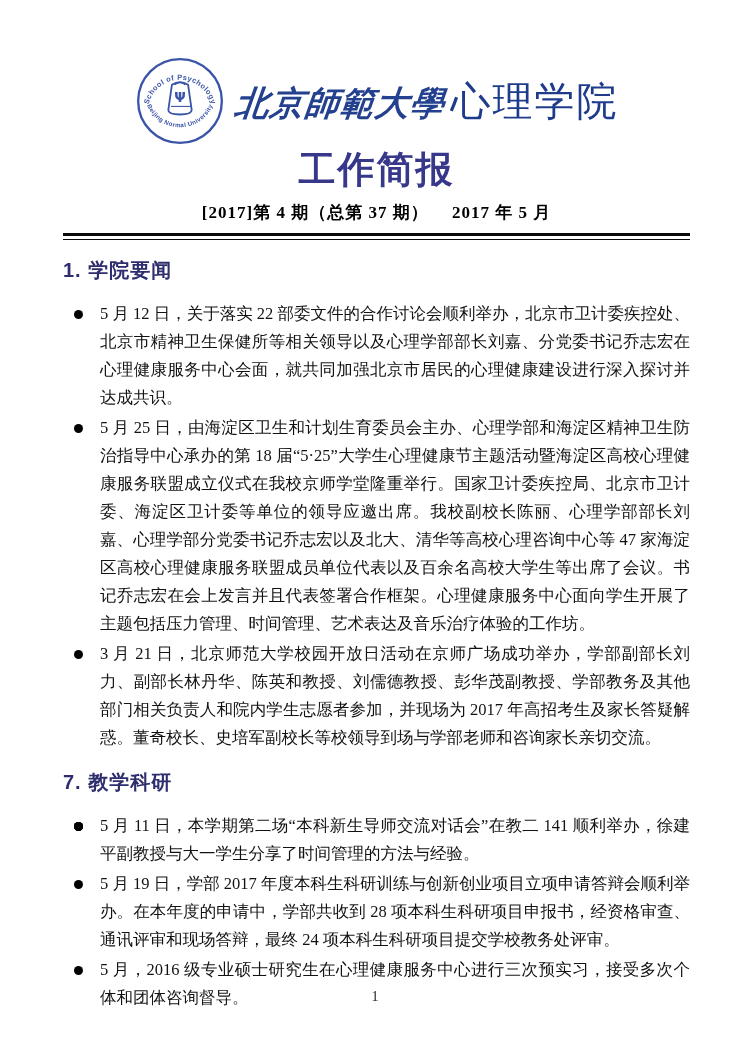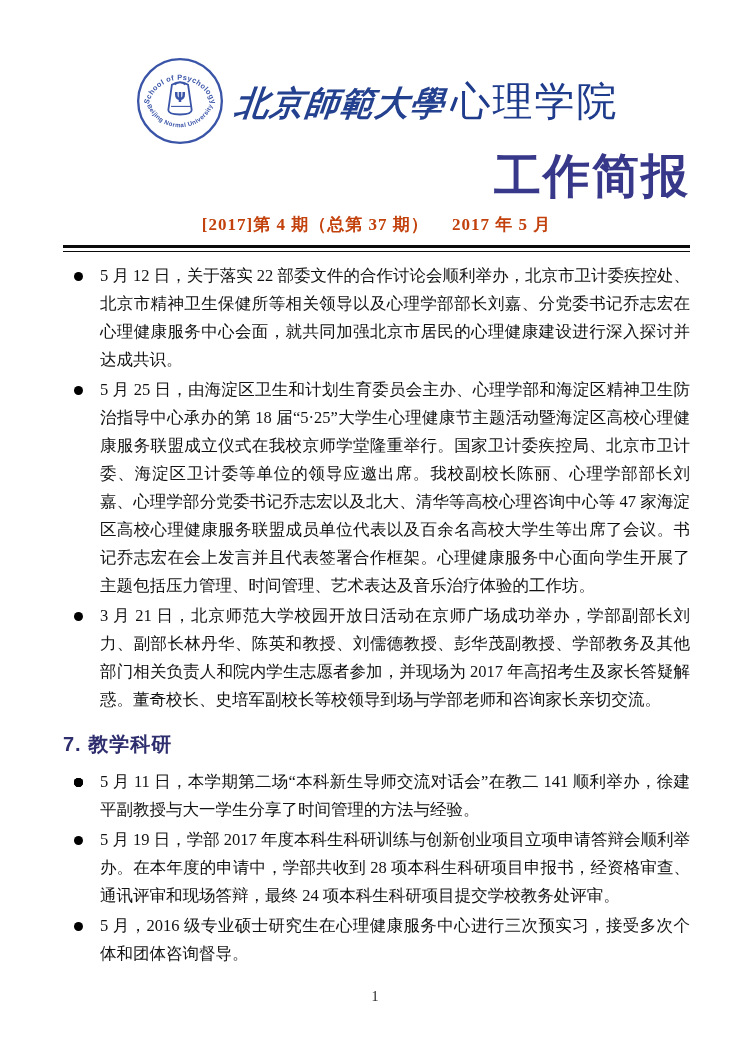--- a/index.html
+++ b/index.html
@@ -39,54 +39,54 @@
     display: inline-block;
   }
   .uni-name .school {
     font-size: 40px;
     font-weight: 400;
     color: #1f3c8c;
     letter-spacing: 2px;
   }
   
   .doc-title {
-    text-align: right;
-    font-size: 47px;
+    text-align: center;
+    font-size: 37px;
     font-weight: 700;
     color: #38388a;
     letter-spacing: 2px;
     margin-top: 2px;
     line-height: 1.2;
   }
   .issue-line {
     text-align: center;
     font-size: 17px;
     font-weight: 700;
-    color: #c2410c;
+    color: #000000;
     margin-top: 9px;
     letter-spacing: 1px;
   }
   .double-rule {
     margin-top: 9px;
     height: 7px;
     border-top: 3px solid #0a0a0a;
     border-bottom: 1px solid #0a0a0a;
   }
   
   .section-heading {
     font-family: "Liberation Sans", "DejaVu Sans", sans-serif;
     font-size: 20px;
     font-weight: 600;
     color: #2e2e6e;
     margin-top: 17px;
     letter-spacing: 1px;
   }
   ul.bullets {
     list-style: none;
-    margin-top: 10px;
+    margin-top: 16px;
   }
   ul.bullets li {
     position: relative;
     padding-left: 37px;
     font-size: 16.5px;
     line-height: 28px;
     color: #121212;
     text-align: justify;
     margin-bottom: 2px;
   }
@@ -141,20 +141,21 @@
       <span class="school">心理学院</span>
     </div>
   </div>
 
   <div class="doc-title">工作简报</div>
 
   <div class="issue-line">[2017]第 4 期（总第 37 期）　 2017 年 5 月</div>
 
   <div class="double-rule"></div>
 
+  <div class="section-heading">1. 学院要闻</div>
   <ul class="bullets">
     <li>
       <span class="dot"></span>
       <span>5 月 12 日，关于落实 22 部委文件的合作讨论会顺利举办，北京市卫计委疾控处、北京市精神卫生保健所等相关领导以及心理学部部长刘嘉、分党委书记乔志宏在心理健康服务中心会面，就共同加强北京市居民的心理健康建设进行深入探讨并达成共识。</span>
     </li>
     <li>
       <span class="dot"></span>
       <span>5 月 25 日，由海淀区卫生和计划生育委员会主办、心理学部和海淀区精神卫生防治指导中心承办的第 18 届“5·25”大学生心理健康节主题活动暨海淀区高校心理健康服务联盟成立仪式在我校京师学堂隆重举行。国家卫计委疾控局、北京市卫计委、海淀区卫计委等单位的领导应邀出席。我校副校长陈丽、心理学部部长刘嘉、心理学部分党委书记乔志宏以及北大、清华等高校心理咨询中心等 47 家海淀区高校心理健康服务联盟成员单位代表以及百余名高校大学生等出席了会议。书记乔志宏在会上发言并且代表签署合作框架。心理健康服务中心面向学生开展了主题包括压力管理、时间管理、艺术表达及音乐治疗体验的工作坊。</span>
     </li>
     <li>

